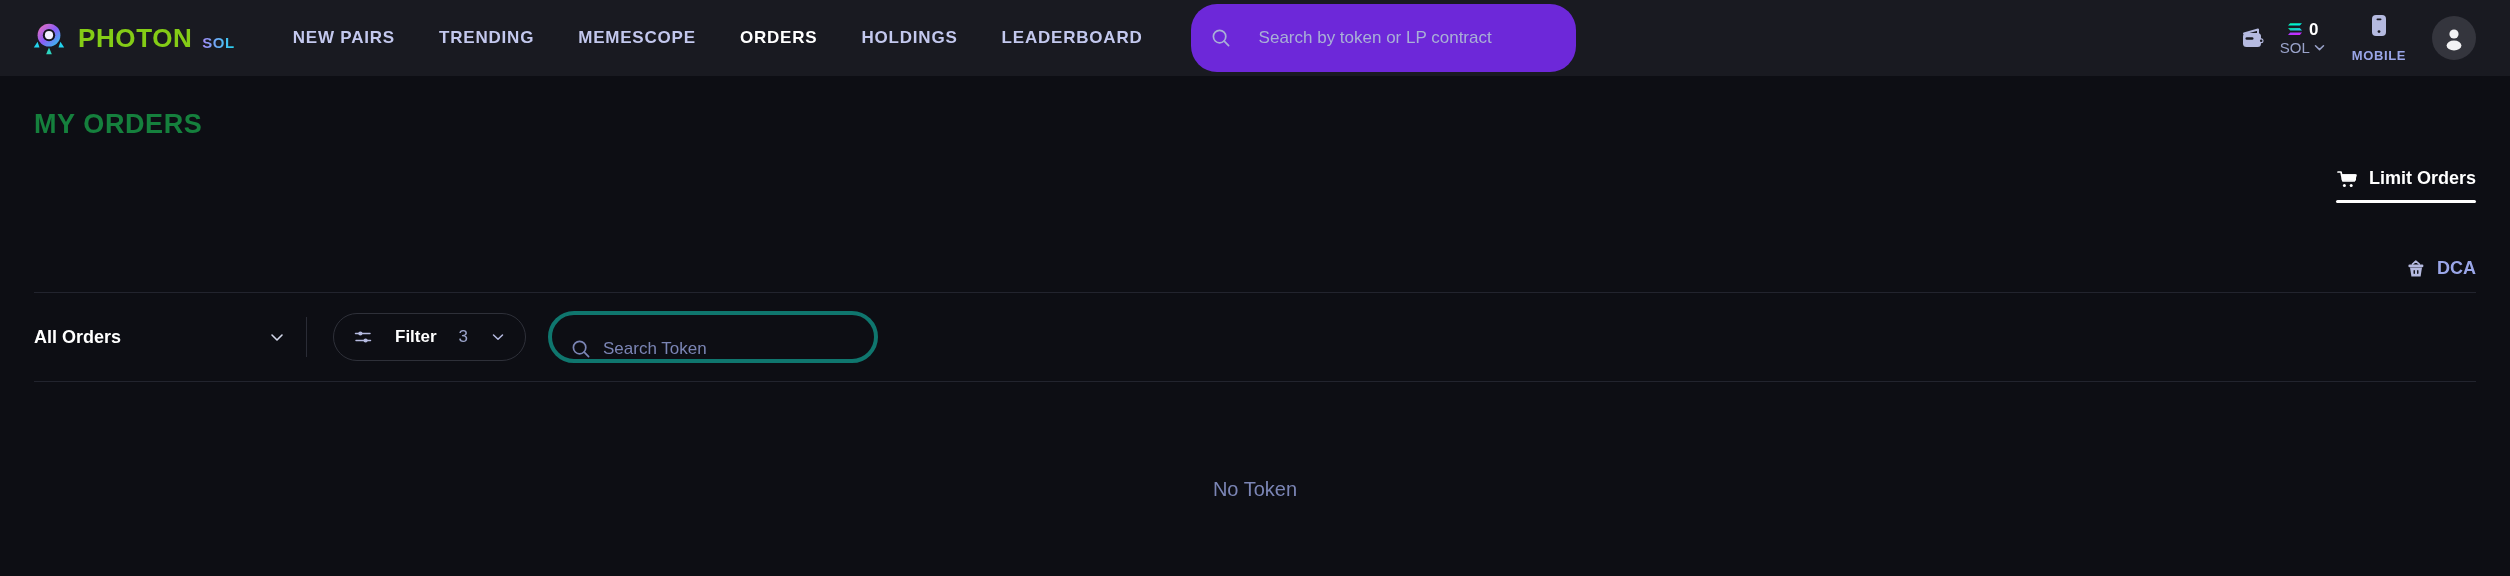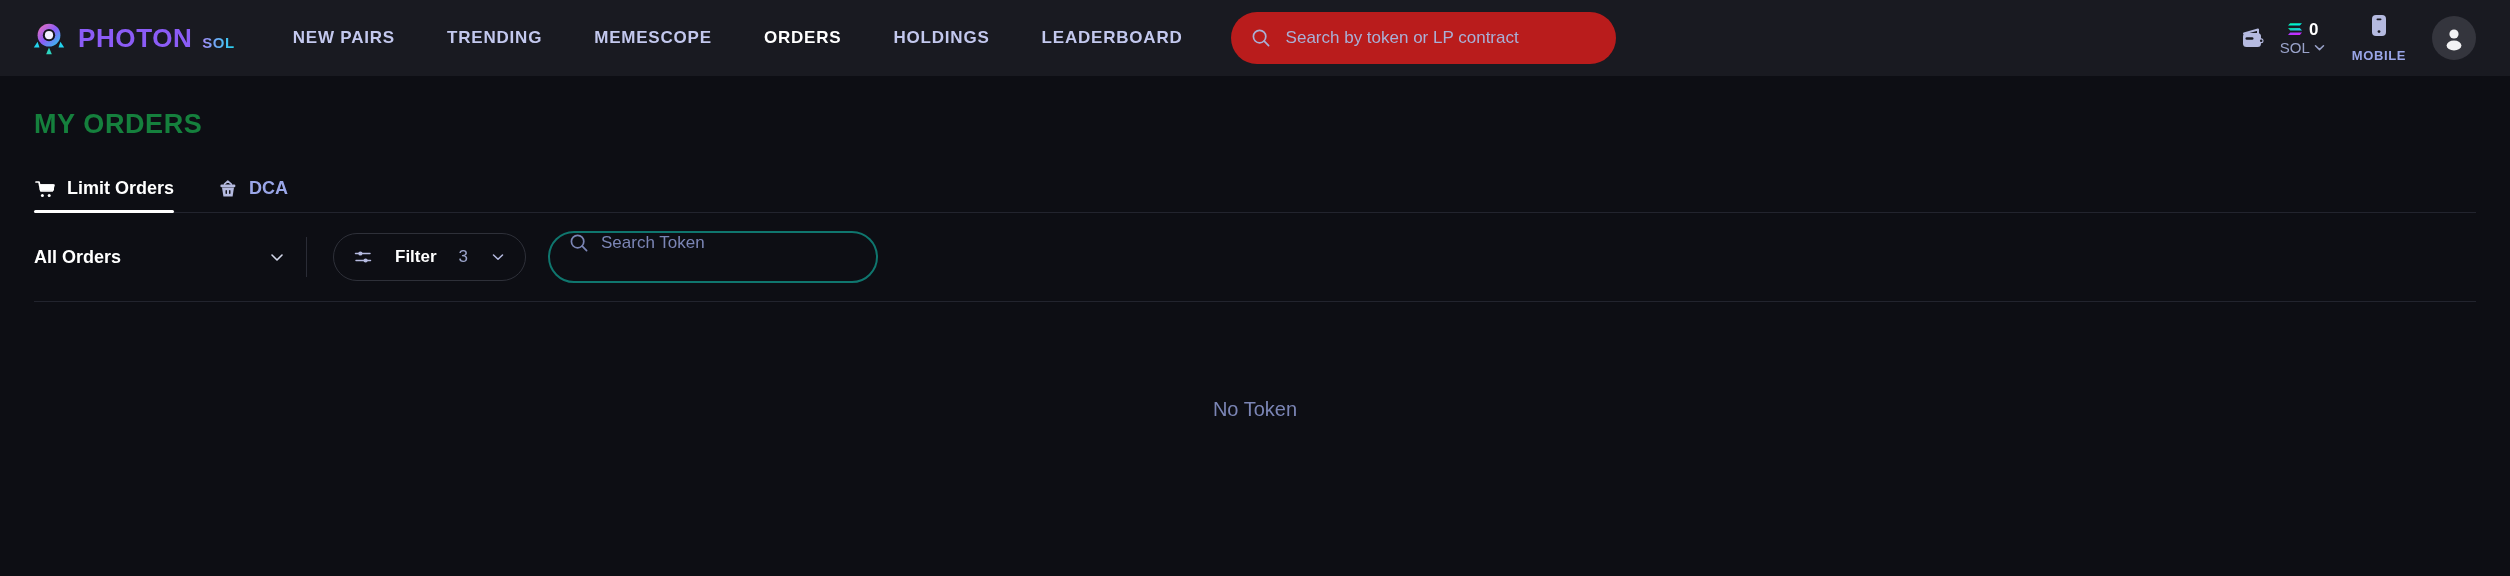--- a/index.html
+++ b/index.html
@@ -25,59 +25,59 @@
     display: flex;
     align-items: center;
     gap: 10px;
     margin-right: 36px;
   }
   .brand-logo { width: 38px; height: 38px; display:block; }
   .brand-name {
     font-size: 26px;
     font-weight: bold;
     letter-spacing: 0.6px;
-    color: #8b5cf6;
+    color: #84cc16;
   }
   .brand-chain {
     font-size: 15px;
     font-weight: bold;
     letter-spacing: 0.5px;
     background: linear-gradient(90deg,#a78bfa,#22d3ee);
     -webkit-background-clip: text;
     background-clip: text;
     color: transparent;
     position: relative;
     top: 4px;
   }
   .nav {
     display: flex;
     align-items: center;
-    gap: 8px;
+    gap: 0px;
   }
   .nav-item {
     font-size: 17px;
     font-weight: bold;
     letter-spacing: 0.8px;
     color: #c3c8ee;
     padding: 0 22px;
     white-space: nowrap;
     cursor: pointer;
   }
   .nav-item.active { color: #ffffff; }
 
   .header-search {
     width: 385px;
-    height: 52px;
+    height: 68px;
     margin-left: 26px;
-    background: #b91c1c;
+    background: #6d28d9;
     border-radius: 26px;
     display: flex;
     align-items: center;
     padding: 0 20px;
-    gap: 15px;
+    gap: 28px;
     cursor: text;
   }
   .header-search-text {
     font-size: 17px;
     color: #a9b0d6;
   }
 
   .header-right {
     margin-left: auto;
     display: flex;
@@ -146,23 +146,24 @@
     font-size: 27px;
     font-weight: bold;
     letter-spacing: 0.6px;
     color: #15803d;
     margin-top: 33px;
   }
 
   .tabs {
     display: flex;
     align-items: flex-end;
-    gap: 44px;
-    margin-top: 38px;
+    gap: 55px;
+    margin-top: 28px;
     position: relative;
+    flex-direction: column;
   }
   .tab {
     display: flex;
     align-items: center;
     gap: 11px;
     padding-bottom: 14px;
     cursor: pointer;
     position: relative;
   }
   .tab-label {
@@ -227,24 +228,24 @@
     color: #ffffff;
   }
   .filter-count {
     font-size: 17px;
     color: #9aa3ca;
   }
   .token-search {
     margin-left: 22px;
     width: 330px;
     height: 52px;
-    border: 2px solid #0f766e;
+    border: 4px solid #0f766e;
     border-radius: 26px;
     display: flex;
-    align-items: flex-start;
+    align-items: flex-end;
     gap: 12px;
     padding: 0 19px;
     cursor: text;
   }
   .token-search-text {
     font-size: 17px;
     color: #7b85b5;
   }
 
   .content-rule {

